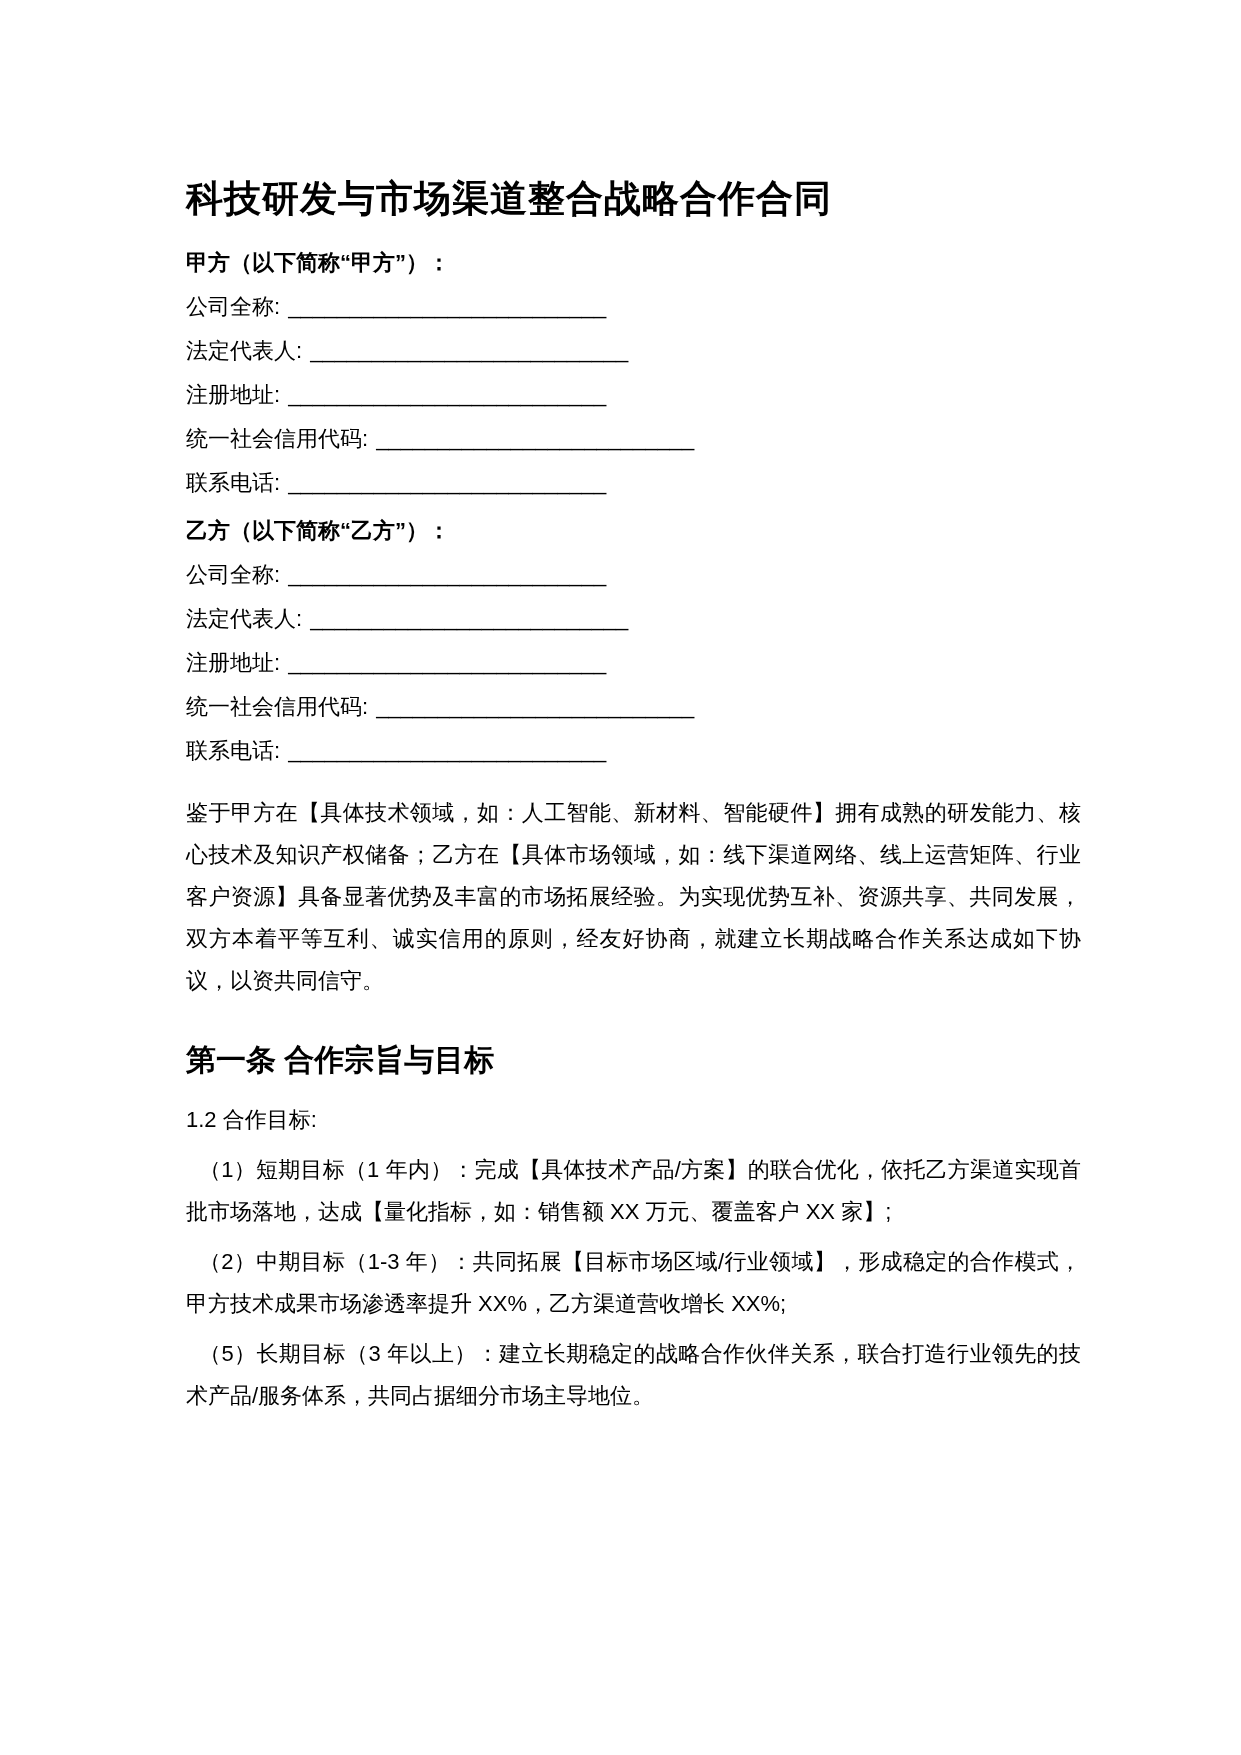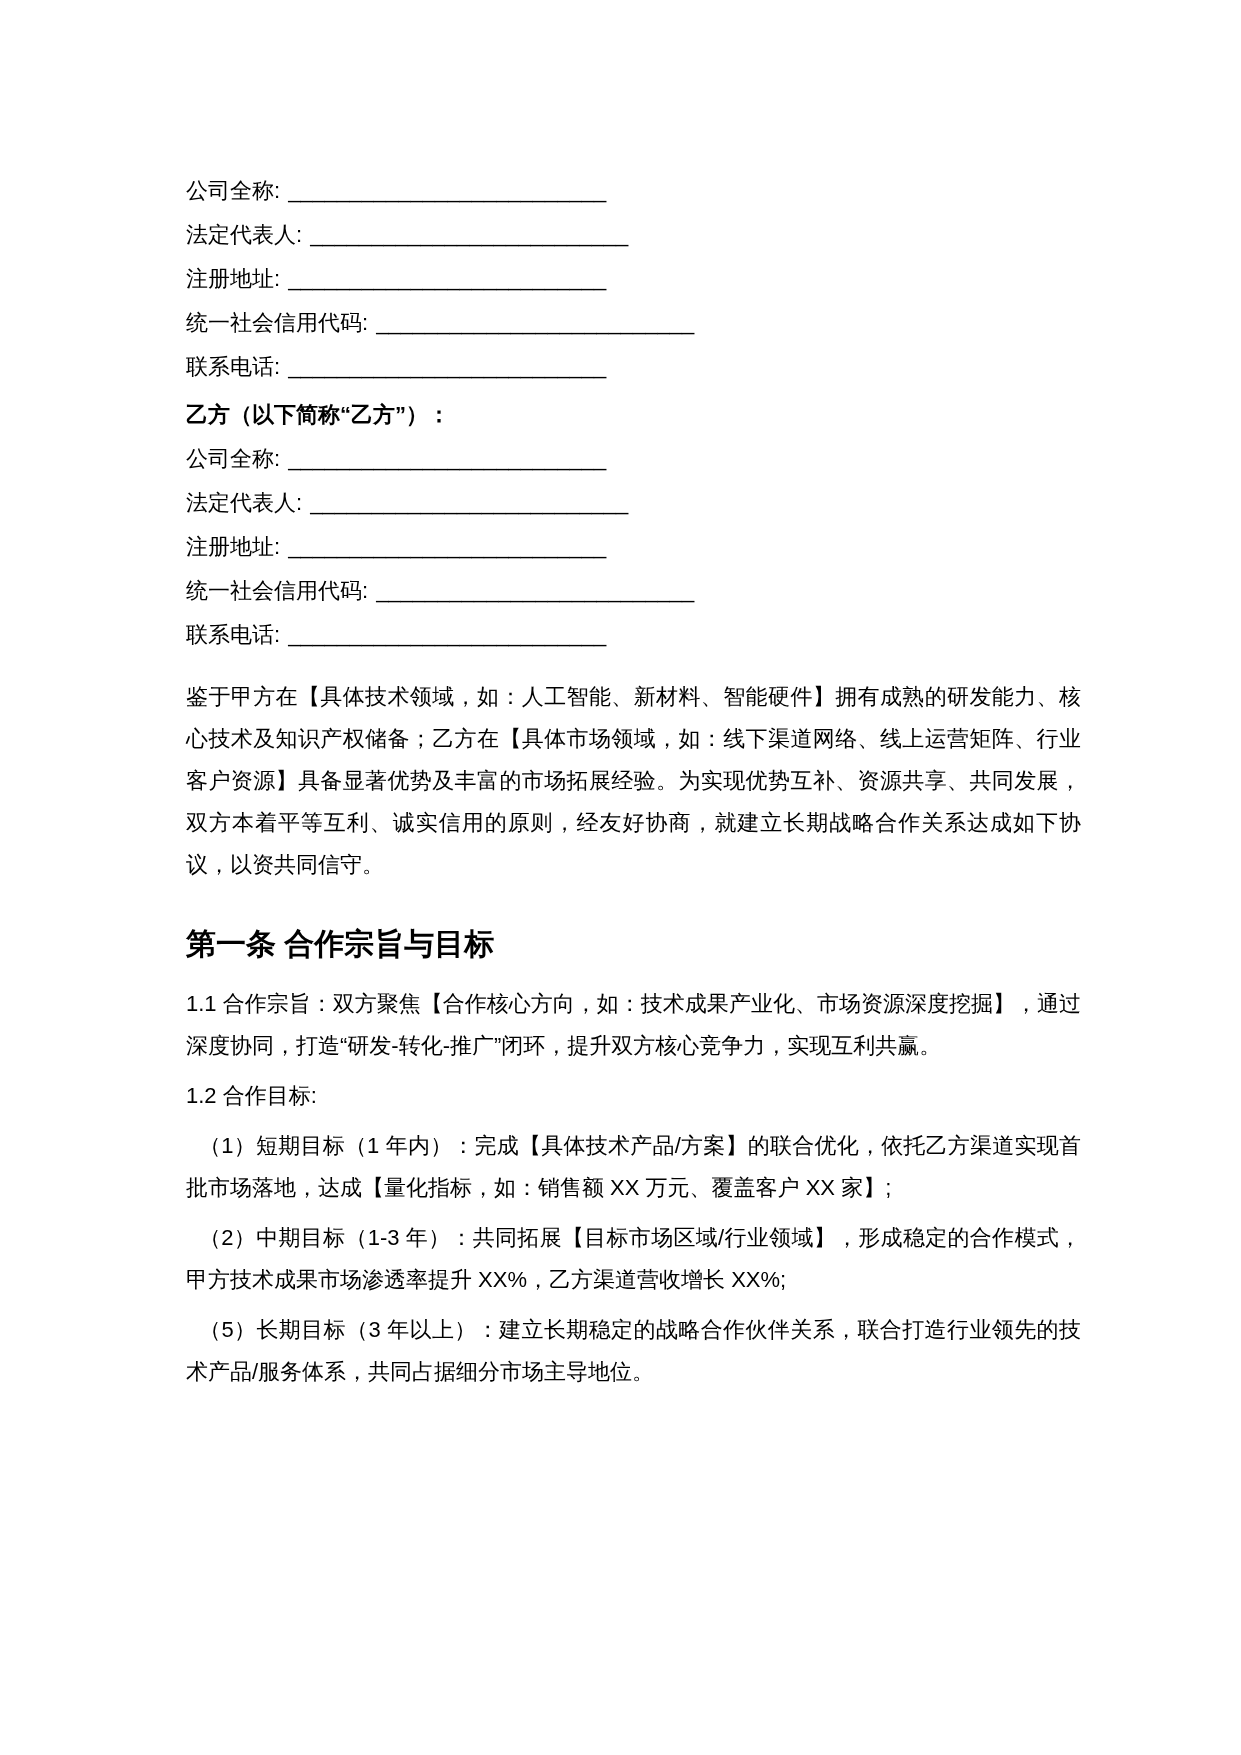--- a/index.html
+++ b/index.html
@@ -65,22 +65,24 @@
     text-align: justify;
     text-indent: 13px;
     margin: 6px 0 8px 0;
   }
 </style>
 </head>
 <body>
 
 <div class="page">
 
+  <h1 class="doc-title">科技研发与市场渠道整合战略合作合同</h1>
 
   <section>
+    <p class="party-heading">甲方（以下简称“甲方”）：</p>
 
     <p class="field-row">
       <span class="field-label">公司全称:</span><span class="fill-blank">__________________________</span>
     </p>
     <p class="field-row">
       <span class="field-label">法定代表人:</span><span class="fill-blank">__________________________</span>
     </p>
     <p class="field-row">
       <span class="field-label">注册地址:</span><span class="fill-blank">__________________________</span>
     </p>
@@ -109,21 +111,20 @@
     </p>
     <p class="field-row">
       <span class="field-label">联系电话:</span><span class="fill-blank">__________________________</span>
     </p>
   </section>
 
   <p class="para">鉴于甲方在【具体技术领域，如：人工智能、新材料、智能硬件】拥有成熟的研发能力、核心技术及知识产权储备；乙方在【具体市场领域，如：线下渠道网络、线上运营矩阵、行业客户资源】具备显著优势及丰富的市场拓展经验。为实现优势互补、资源共享、共同发展，双方本着平等互利、诚实信用的原则，经友好协商，就建立长期战略合作关系达成如下协议，以资共同信守。</p>
 
   <h2 class="section-heading">第一条 合作宗旨与目标</h2>
 
-  <p class="clause">1.1 合作宗旨：双方聚焦【合作核心方向，如：技术成果产业化、市场资源深度挖掘】，通过深度协同，打造“研发-转化-推广”闭环，提升双方核心竞争力，实现互利共赢。</p>
 
   <p class="clause">1.2 合作目标:</p>
 
   <p class="goal">（1）短期目标（1 年内）：完成【具体技术产品/方案】的联合优化，依托乙方渠道实现首批市场落地，达成【量化指标，如：销售额 XX 万元、覆盖客户 XX 家】;</p>
   <p class="goal">（2）中期目标（1-3 年）：共同拓展【目标市场区域/行业领域】，形成稳定的合作模式，甲方技术成果市场渗透率提升 XX%，乙方渠道营收增长 XX%;</p>
   <p class="goal">（5）长期目标（3 年以上）：建立长期稳定的战略合作伙伴关系，联合打造行业领先的技术产品/服务体系，共同占据细分市场主导地位。</p>
 
 </div>
 
 </body></html>

